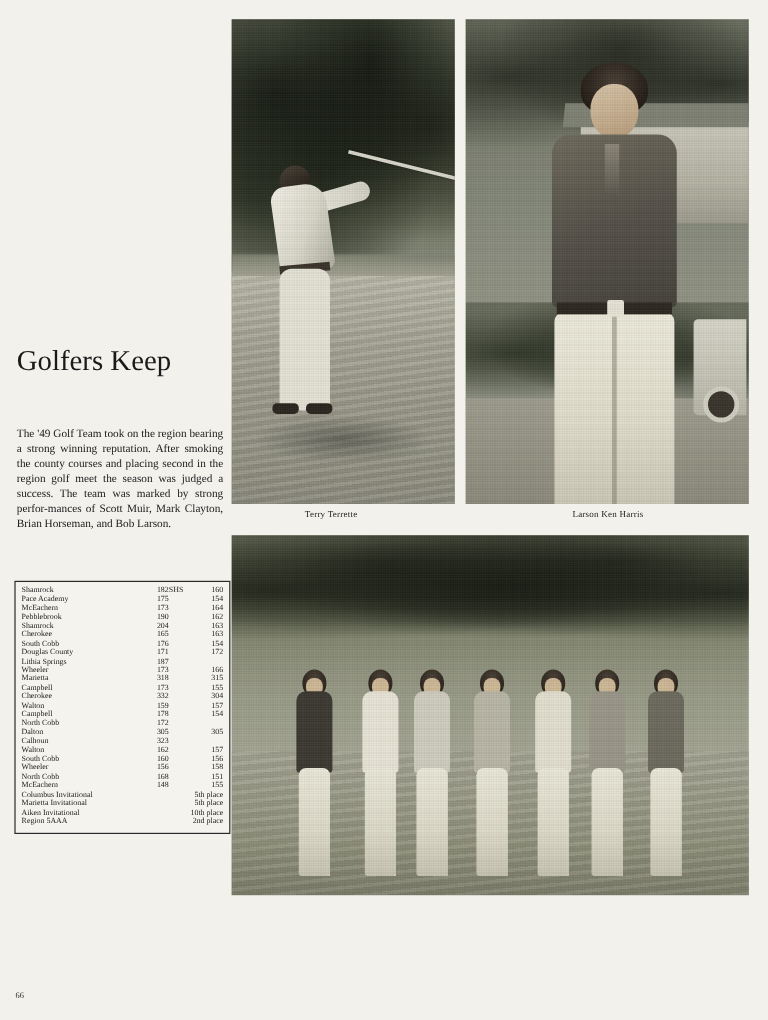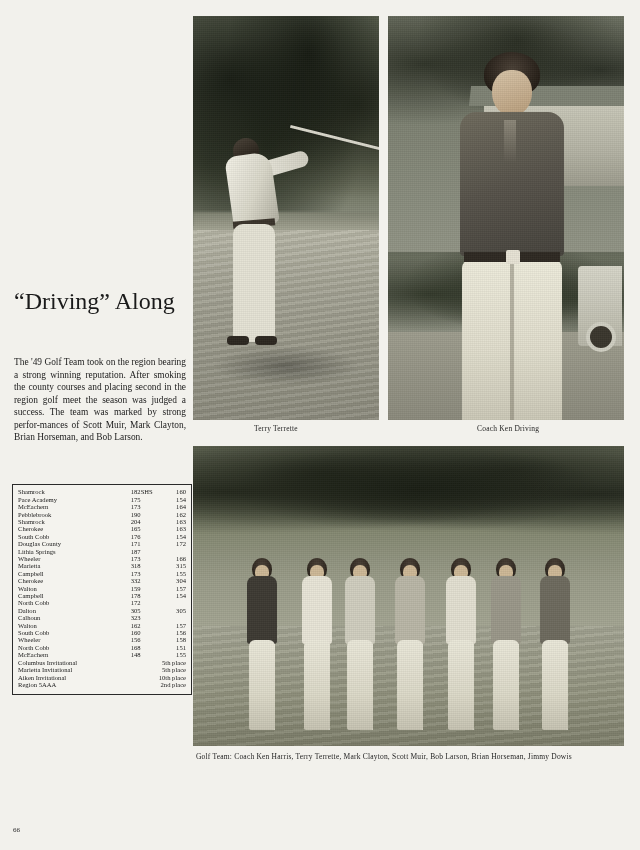--- a/index.html
+++ b/index.html
@@ -335,21 +335,21 @@
     </div>
     <div class="c-hair"></div>
     <div class="c-face"></div>
     <div class="c-shirt"></div>
     <div class="c-placket"></div>
     <div class="c-pants"></div>
     <div class="c-belt"></div>
     <div class="c-buckle"></div>
     <div class="grain"></div>
   </div>
-  <div class="caption" style="left:477px; top:424px;">Coach Ken Driving</div>
+  <div class="caption" style="left:477px; top:424px;">Larson Ken Harris</div>
 
   <div class="photo" id="photo-team">
     <div class="tree-line"></div>
     <div class="turf"></div>
 
     <div class="player" style="left:52px;">
       <div class="club"></div>
       <div class="head"></div>
       <div class="face"></div>
       <div class="torso" style="background:#3d3a33;"></div>
@@ -393,24 +393,23 @@
     <div class="player" style="left:345px;">
       <div class="club"></div>
       <div class="head"></div>
       <div class="face"></div>
       <div class="torso" style="background:#6d6a5e;"></div>
       <div class="legs"></div>
     </div>
 
     <div class="grain"></div>
   </div>
-  <div class="caption" style="left:196px; top:752px; width:428px;">Golf Team: Coach Ken Harris, Terry Terrette, Mark Clayton, Scott Muir, Bob Larson, Brian Horseman, Jimmy Dowis</div>
 
   <div class="headline">
-    <div>“Driving” Along</div>
+    <div>Golfers Keep</div>
   </div>
 
   <div class="body-copy">The '49 Golf Team took on the region bearing a strong winning reputation. After smoking the county courses and placing second in the region golf meet the season was judged a success. The team was marked by strong perfor-mances of Scott Muir, Mark Clayton, Brian Horseman, and Bob Larson.</div>
 
   <div class="scorebox">
     <table class="scores">
       <tbody>
         <tr>
           <td class="opp">Shamrock</td>
           <td class="us">182</td>

